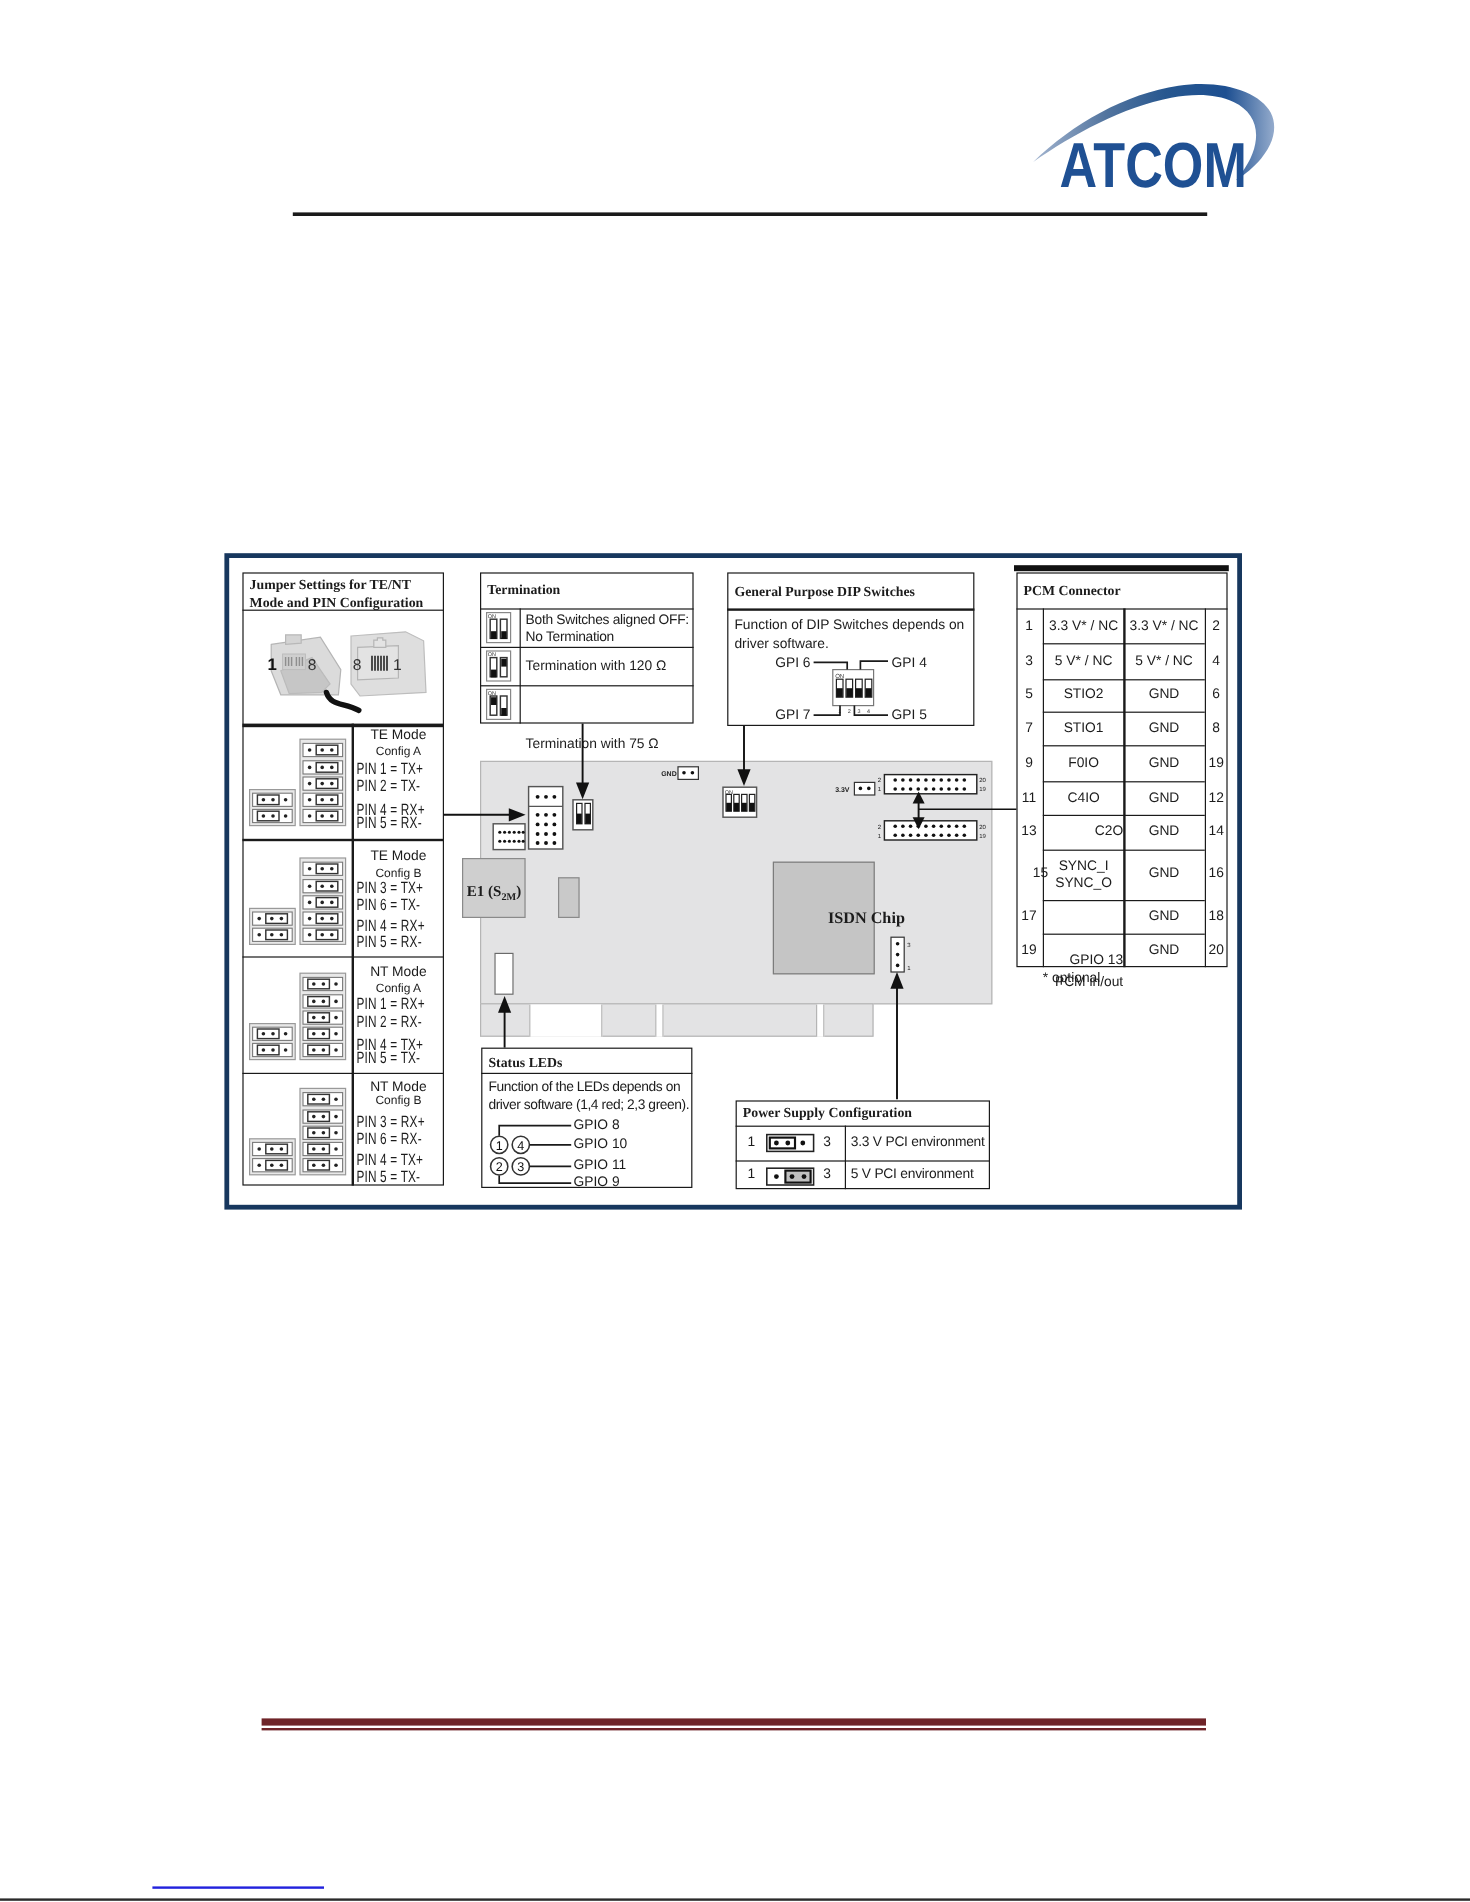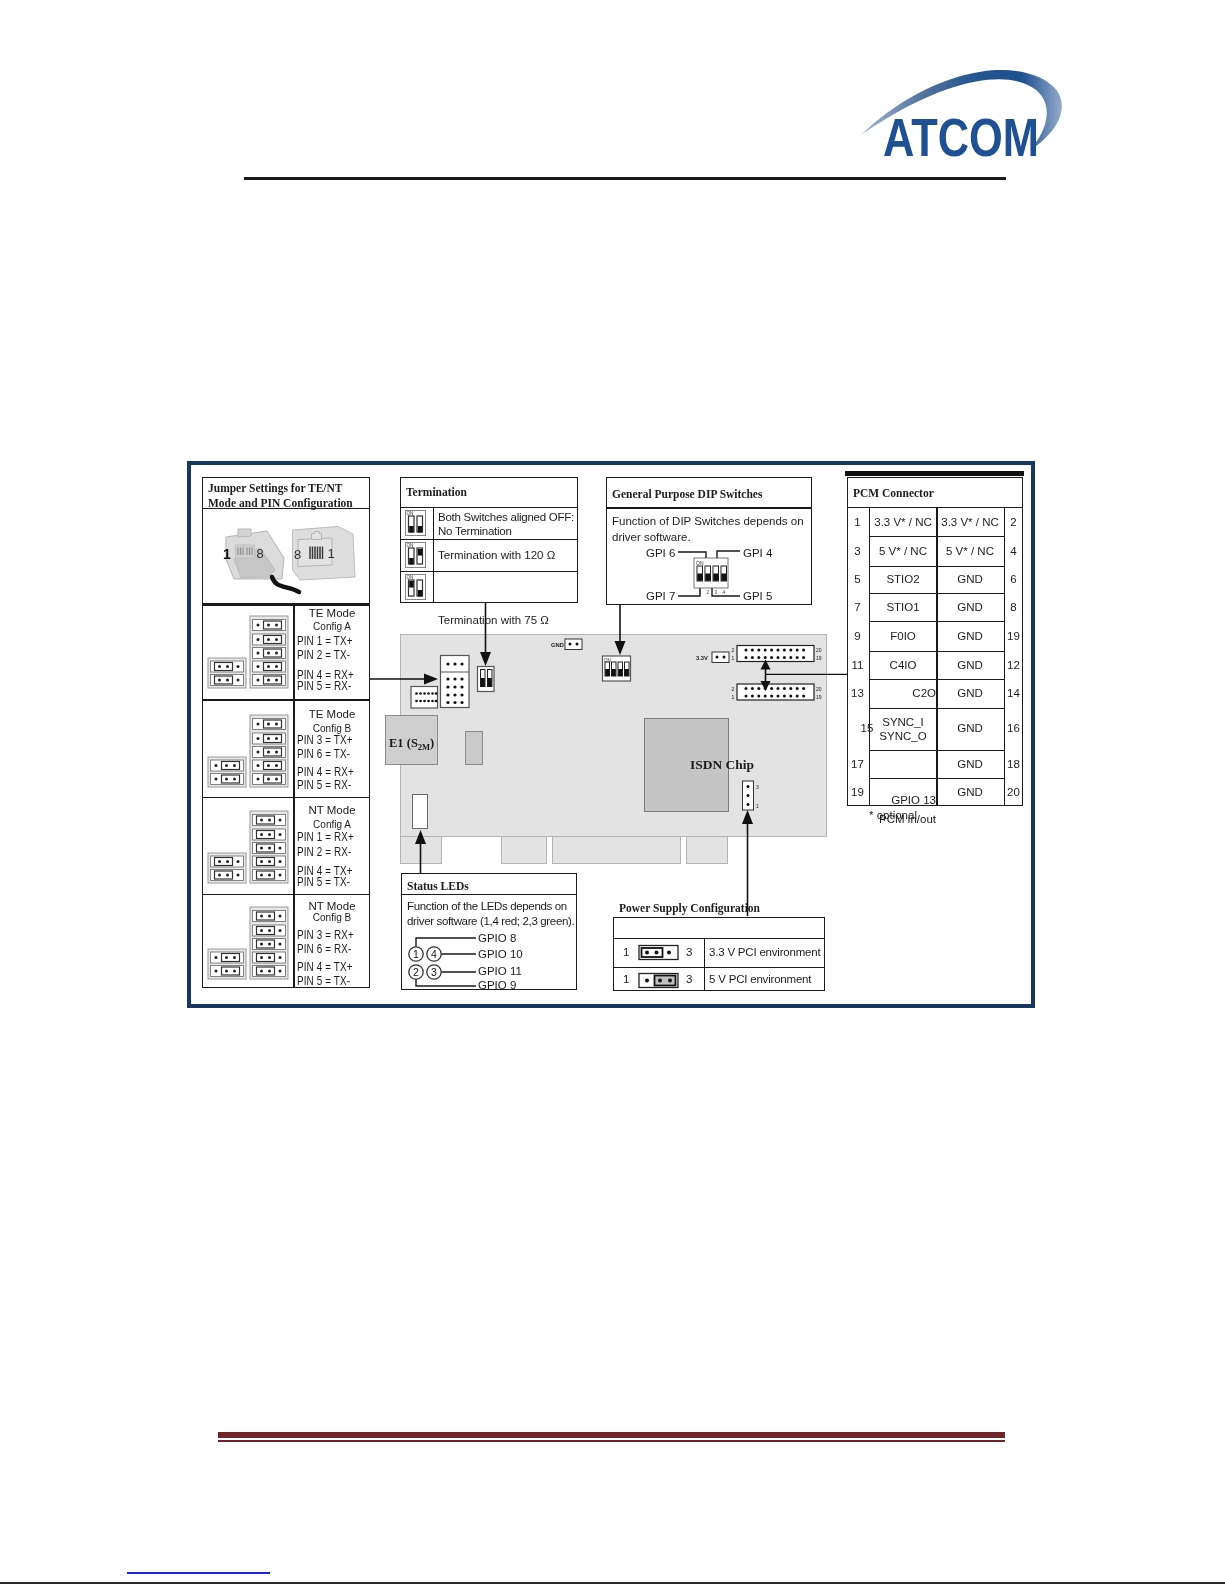--- a/index.html
+++ b/index.html
@@ -177,21 +177,21 @@
   <div class="box" style="left:400.5px;top:873px;width:176px;height:117px;"></div>
   <div class="t b" style="left:407px;top:880px;">Status LEDs</div>
   <div class="ln" style="left:400.5px;top:893.5px;width:176px;height:1.5px;"></div>
   <div class="t" style="left:407px;top:899px;line-height:15px;letter-spacing:-0.35px;">Function of the LEDs depends on<br>driver software (1,4 red; 2,3 green).</div>
   <div class="t" style="left:478px;top:932px;">GPIO 8</div>
   <div class="t" style="left:478px;top:948px;">GPIO 10</div>
   <div class="t" style="left:478px;top:965px;">GPIO 11</div>
   <div class="t" style="left:478px;top:979px;">GPIO 9</div>
 
   <div class="box" style="left:612.5px;top:916.5px;width:212px;height:74.5px;"></div>
-  <div class="t b" style="left:619px;top:902px;">Power Supply Configuration</div>
+  <div class="t b" style="left:619px;top:922px;">Power Supply Configuration</div>
   <div class="ln" style="left:612.5px;top:937.5px;width:212px;height:1.5px;"></div>
   <div class="ln" style="left:612.5px;top:966.5px;width:212px;height:1.5px;"></div>
   <div class="ln" style="left:703.5px;top:938px;width:1.5px;height:53px;"></div>
   <div class="t" style="left:623px;top:946px;">1</div>
   <div class="t" style="left:686px;top:946px;">3</div>
   <div class="t" style="left:709px;top:946px;letter-spacing:-0.2px;">3.3 V PCI environment</div>
   <div class="t" style="left:623px;top:973px;">1</div>
   <div class="t" style="left:686px;top:973px;">3</div>
   <div class="t" style="left:709px;top:973px;letter-spacing:-0.2px;">5 V PCI environment</div>
 

